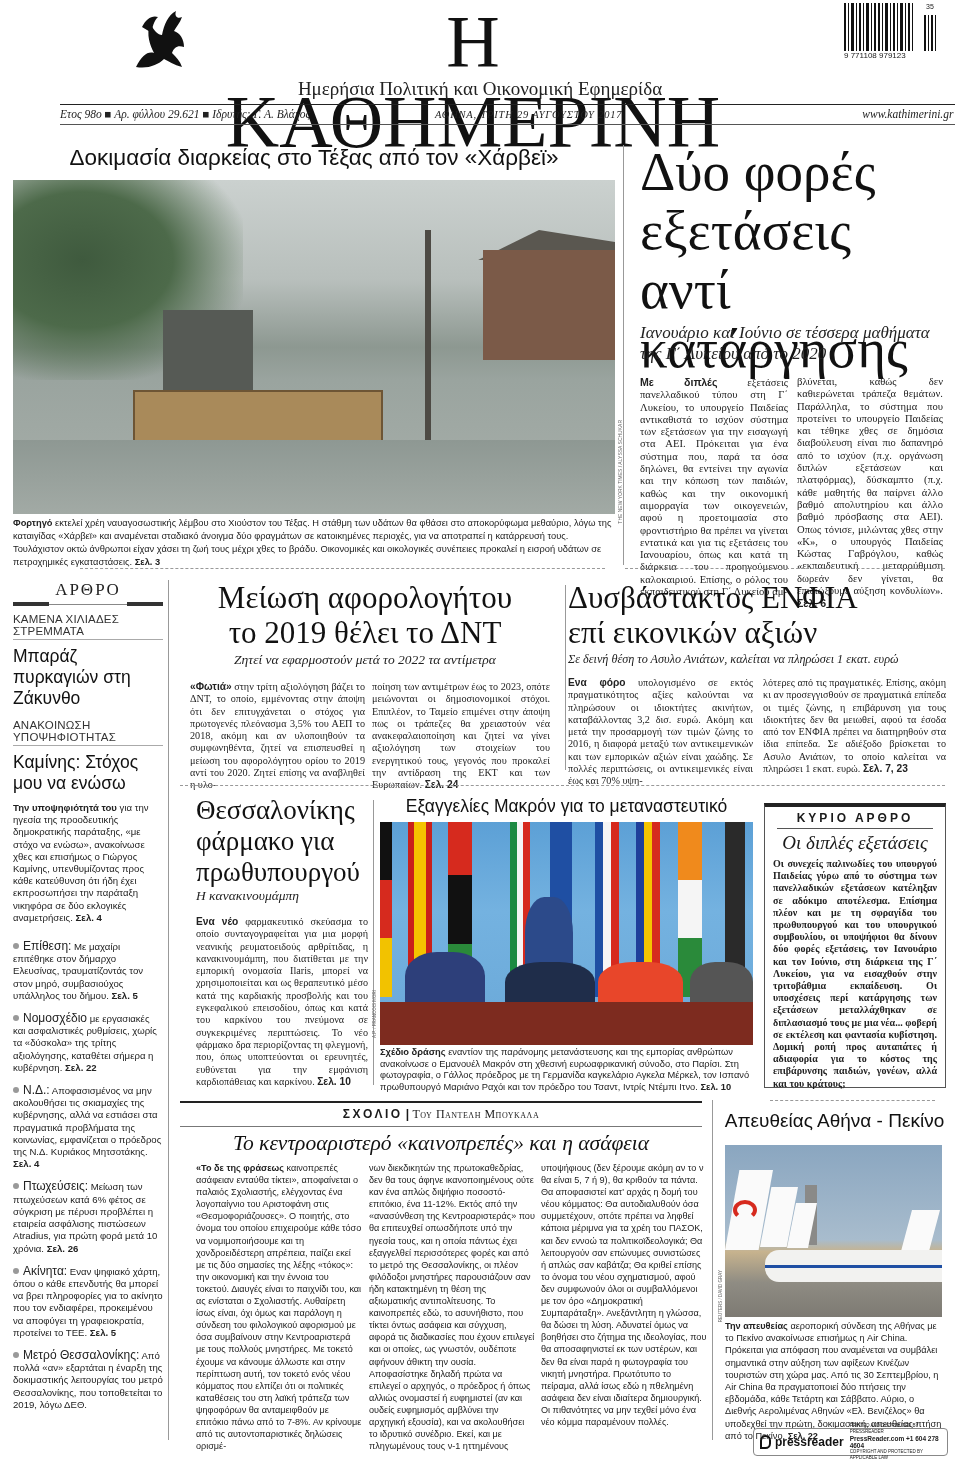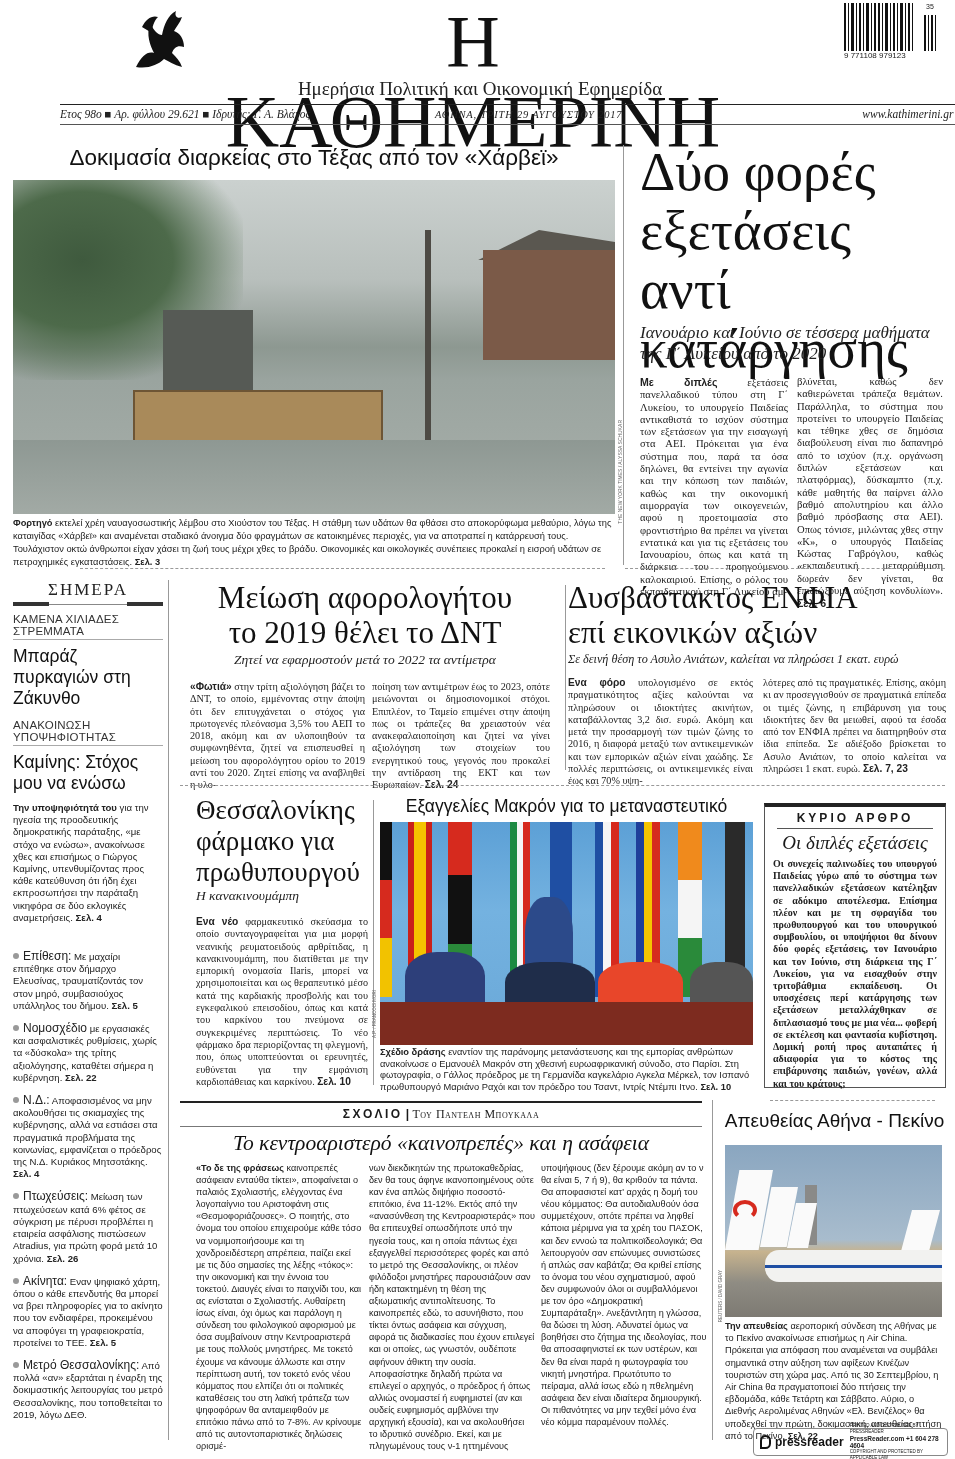--- a/index.html
+++ b/index.html
@@ -129,38 +129,38 @@
   <span class="lead sans">Με διπλές</span><span> εξετάσεις πανελλαδικού τύπου στη Γ΄ Λυκείου, το υπουργείο Παιδείας αντικαθιστά το ισχύον σύστημα των εξετάσεων για την εισαγωγή στα ΑΕΙ. Πρόκειται για ένα σύστημα που, παρά τα όσα δηλώνει, θα εντείνει την αγωνία και την κόπωση των παιδιών, καθώς και την οικονομική αιμορραγία των οικογενειών, αφού η προετοιμασία στο φροντιστήριο θα πρέπει να γίνεται εντατικά και για τις εξετάσεις του Ιανουαρίου, όπως και κατά τη διάρκεια του προηγούμενου καλοκαιριού. Επίσης, ο ρόλος του εκπαιδευτικού στη Γ΄ Λυκείου αμ-</span>
 </div>
 <div class="abs body-serif" style="left:797px;top:376px;width:146px;">
   <span>βλύνεται, καθώς δεν καθιερώνεται τράπεζα θεμάτων. Παράλληλα, το σύστημα που προτείνει το υπουργείο Παιδείας και τέθηκε χθες σε δημόσια διαβούλευση είναι πιο δαπανηρό από το ισχύον (π.χ. οργάνωση διπλών εξετάσεων και πλατφόρμας), δύσκαμπτο (π.χ. κάθε μαθητής θα παίρνει άλλο βαθμό απολυτηρίου και άλλο βαθμό πρόσβασης στα ΑΕΙ). Οπως τόνισε, μιλώντας χθες στην «Κ», ο υπουργός Παιδείας Κώστας Γαβρόγλου, καθώς «εκπαιδευτική μεταρρύθμιση δωρεάν δεν γίνεται, θα επιδιώξουμε αύξηση κονδυλίων».</span> <span class="ref sans">Σελ. 6</span>
 </div>
 
 <div class="abs dash" style="left:80px;top:568px;width:525px;"></div>
 <div class="abs dash" style="left:625px;top:568px;width:320px;"></div>
 
 <div class="abs" style="left:13px;top:580px;width:150px;">
-  <div style="position:relative;text-align:center;font-size:17px;letter-spacing:2px;color:#222;">ΣΗΜΕΡΑ</div>
+  <div style="position:relative;text-align:center;font-size:17px;letter-spacing:2px;color:#222;">ΑΡΘΡΟ</div>
   <div style="display:flex;justify-content:space-between;margin-top:2px;">
     <div style="width:36px;height:4px;background:#333;"></div>
     <div style="width:36px;height:4px;background:#333;"></div>
   </div>
   <div style="border-top:1px solid #888;margin-top:-2px;"></div>
 
   <div class="kicker" style="margin-top:8px;">ΚΑΜΕΝΑ ΧΙΛΙΑΔΕΣ ΣΤΡΕΜΜΑΤΑ</div>
   <div class="sans" style="font-size:17.5px;line-height:21px;margin-top:6px;color:#111;">Μπαράζ πυρκαγιών στη Ζάκυνθο</div>
 
   <div class="kicker" style="margin-top:10px;">ΑΝΑΚΟΙΝΩΣΗ ΥΠΟΨΗΦΙΟΤΗΤΑΣ</div>
   <div class="sans" style="font-size:17.5px;line-height:21px;margin-top:6px;color:#111;">Καμίνης: Στόχος μου να ενώσω</div>
   <div class="body-sans" style="margin-top:8px;">
     <span class="lead">Την υποψηφιότητά του</span><span> για την ηγεσία της προοδευτικής δημοκρατικής παράταξης, «με στόχο να ενώσω», ανακοίνωσε χθες και επισήμως ο Γιώργος Καμίνης, υπενθυμίζοντας προς κάθε κατεύθυνση ότι ήδη έχει εκπροσωπήσει την παράταξη νικηφόρα σε δύο εκλογικές αναμετρήσεις.</span> <span class="ref">Σελ. 4</span>
   </div>
 
   <div id="briefs">
-      <div class="body-sans" style="margin-top: 26px;"><span style="display:inline-block;width:6px;height:6px;border-radius:50%;background:#999;margin-right:4px;vertical-align:1px;"></span><span class="brief-title">Επίθεση:</span><span> Με μαχαίρι επιτέθηκε στον δήμαρχο Ελευσίνας, τραυματίζοντάς τον στον μηρό, συμβασιούχος υπάλληλος του δήμου.</span> <span class="ref">Σελ. 5</span></div>
+      <div class="body-sans" style="margin-top: 16px;"><span style="display:inline-block;width:6px;height:6px;border-radius:50%;background:#999;margin-right:4px;vertical-align:1px;"></span><span class="brief-title">Επίθεση:</span><span> Με μαχαίρι επιτέθηκε στον δήμαρχο Ελευσίνας, τραυματίζοντάς τον στον μηρό, συμβασιούχος υπάλληλος του δήμου.</span> <span class="ref">Σελ. 5</span></div>
       <div class="body-sans" style="margin-top: 10px;"><span style="display:inline-block;width:6px;height:6px;border-radius:50%;background:#999;margin-right:4px;vertical-align:1px;"></span><span class="brief-title">Νομοσχέδιο</span><span> με εργασιακές και ασφαλιστικές ρυθμίσεις, χωρίς τα «δύσκολα» της τρίτης αξιολόγησης, καταθέτει σήμερα η κυβέρνηση.</span> <span class="ref">Σελ. 22</span></div>
       <div class="body-sans" style="margin-top: 10px;"><span style="display:inline-block;width:6px;height:6px;border-radius:50%;background:#999;margin-right:4px;vertical-align:1px;"></span><span class="brief-title">Ν.Δ.:</span><span> Αποφασισμένος να μην ακολουθήσει τις σκιαμαχίες της κυβέρνησης, αλλά να εστιάσει στα πραγματικά προβλήματα της κοινωνίας, εμφανίζεται ο πρόεδρος της Ν.Δ. Κυριάκος Μητσοτάκης.</span> <span class="ref">Σελ. 4</span></div>
       <div class="body-sans" style="margin-top: 10px;"><span style="display:inline-block;width:6px;height:6px;border-radius:50%;background:#999;margin-right:4px;vertical-align:1px;"></span><span class="brief-title">Πτωχεύσεις:</span><span> Μείωση των πτωχεύσεων κατά 6% φέτος σε σύγκριση με πέρυσι προβλέπει η εταιρεία ασφάλισης πιστώσεων Atradius, για πρώτη φορά μετά 10 χρόνια.</span> <span class="ref">Σελ. 26</span></div>
       <div class="body-sans" style="margin-top: 10px;"><span style="display:inline-block;width:6px;height:6px;border-radius:50%;background:#999;margin-right:4px;vertical-align:1px;"></span><span class="brief-title">Ακίνητα:</span><span> Εναν ψηφιακό χάρτη, όπου ο κάθε επενδυτής θα μπορεί να βρει πληροφορίες για το ακίνητο που τον ενδιαφέρει, προκειμένου να αποφύγει τη γραφειοκρατία, προτείνει το ΤΕΕ.</span> <span class="ref">Σελ. 5</span></div>
       <div class="body-sans" style="margin-top: 10px;"><span style="display:inline-block;width:6px;height:6px;border-radius:50%;background:#999;margin-right:4px;vertical-align:1px;"></span><span class="brief-title">Μετρό Θεσσαλονίκης:</span><span> Από πολλά «αν» εξαρτάται η έναρξη της δοκιμαστικής λειτουργίας του μετρό Θεσσαλονίκης, που τοποθετείται το 2019, λόγω ΔΕΘ.</span> </div>
     </div>
 </div>
 <div class="abs vrule" style="left:168px;top:580px;height:860px;"></div>
 
 <div class="abs big-serif" style="left:180px;top:580px;width:370px;text-align:center;font-size:31px;line-height:35px;">

